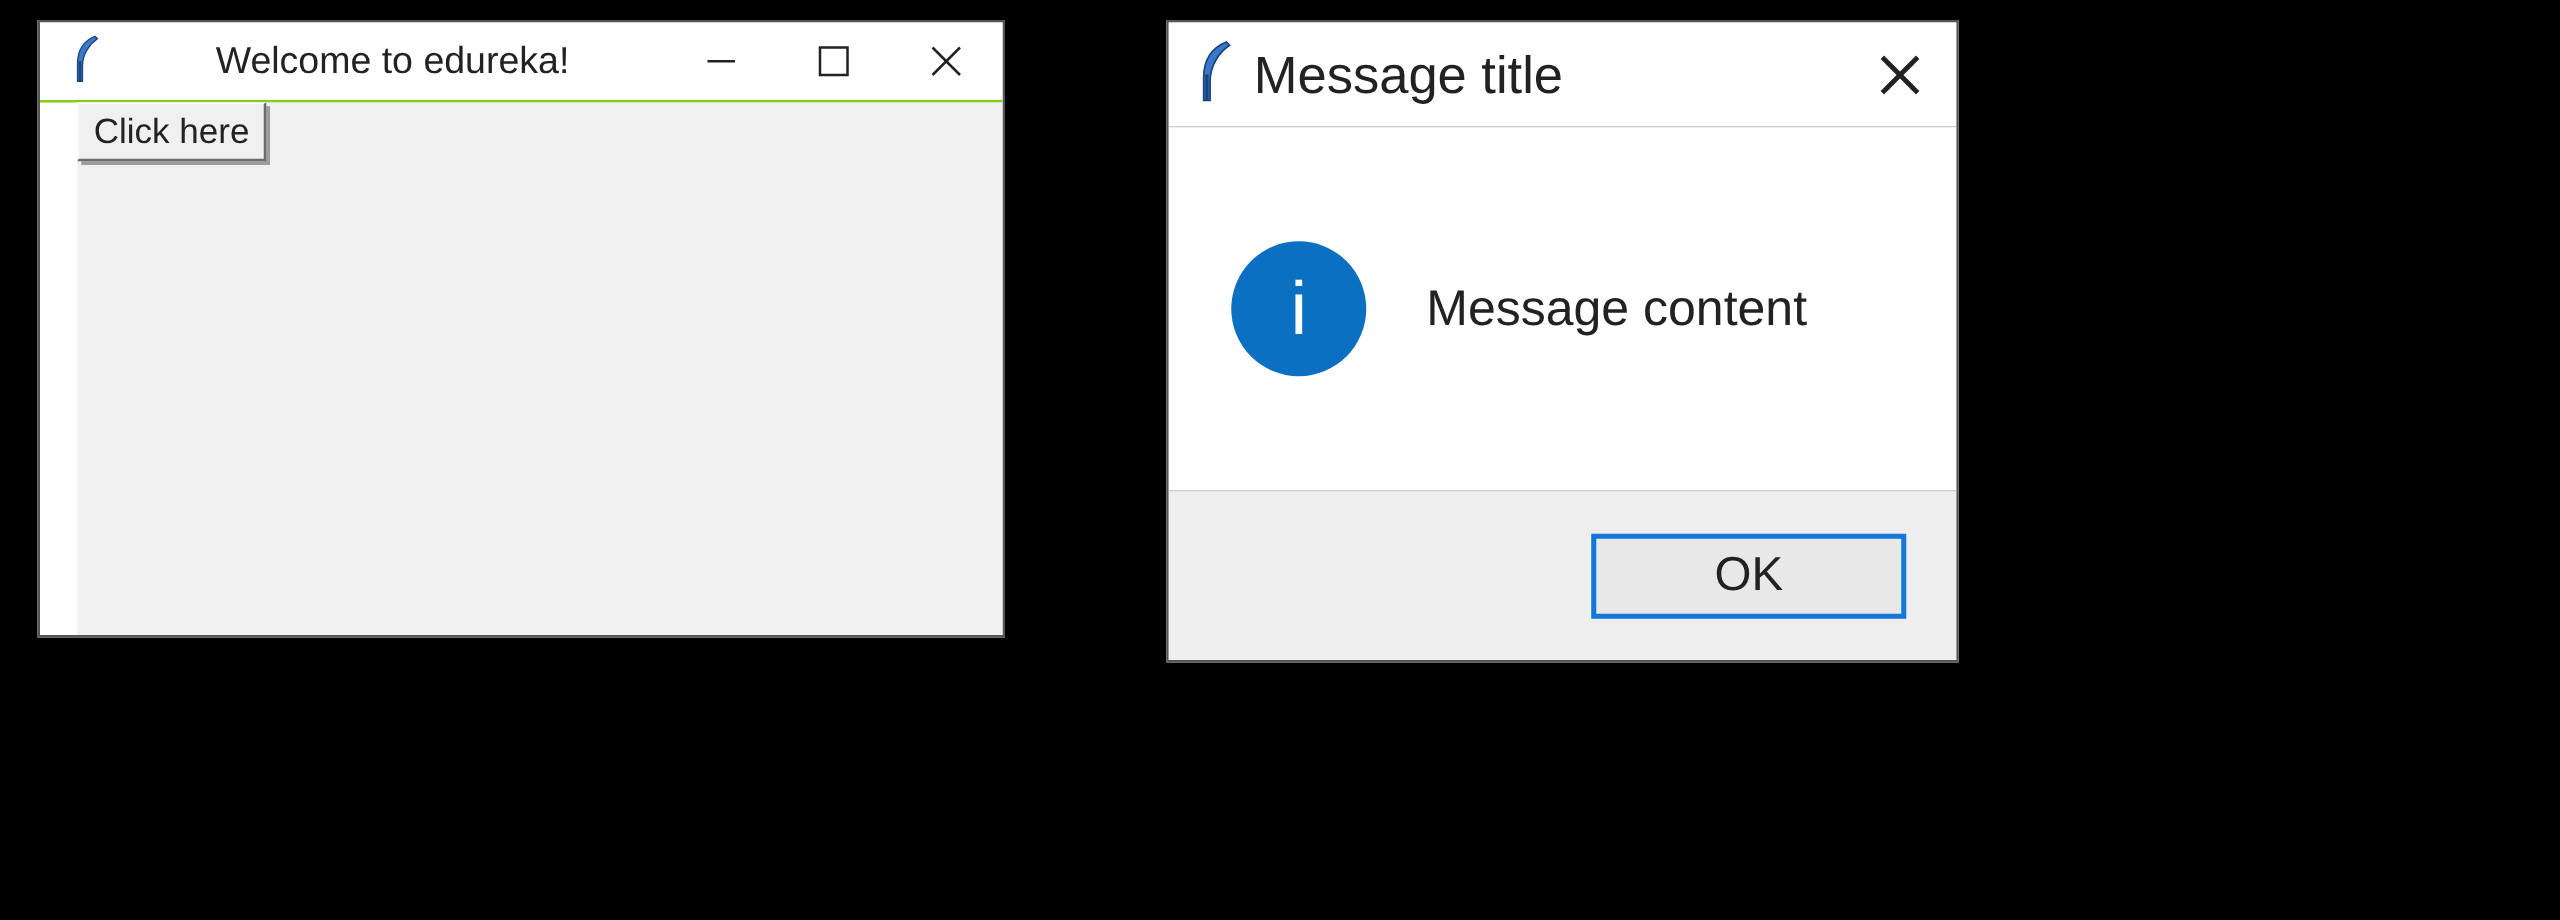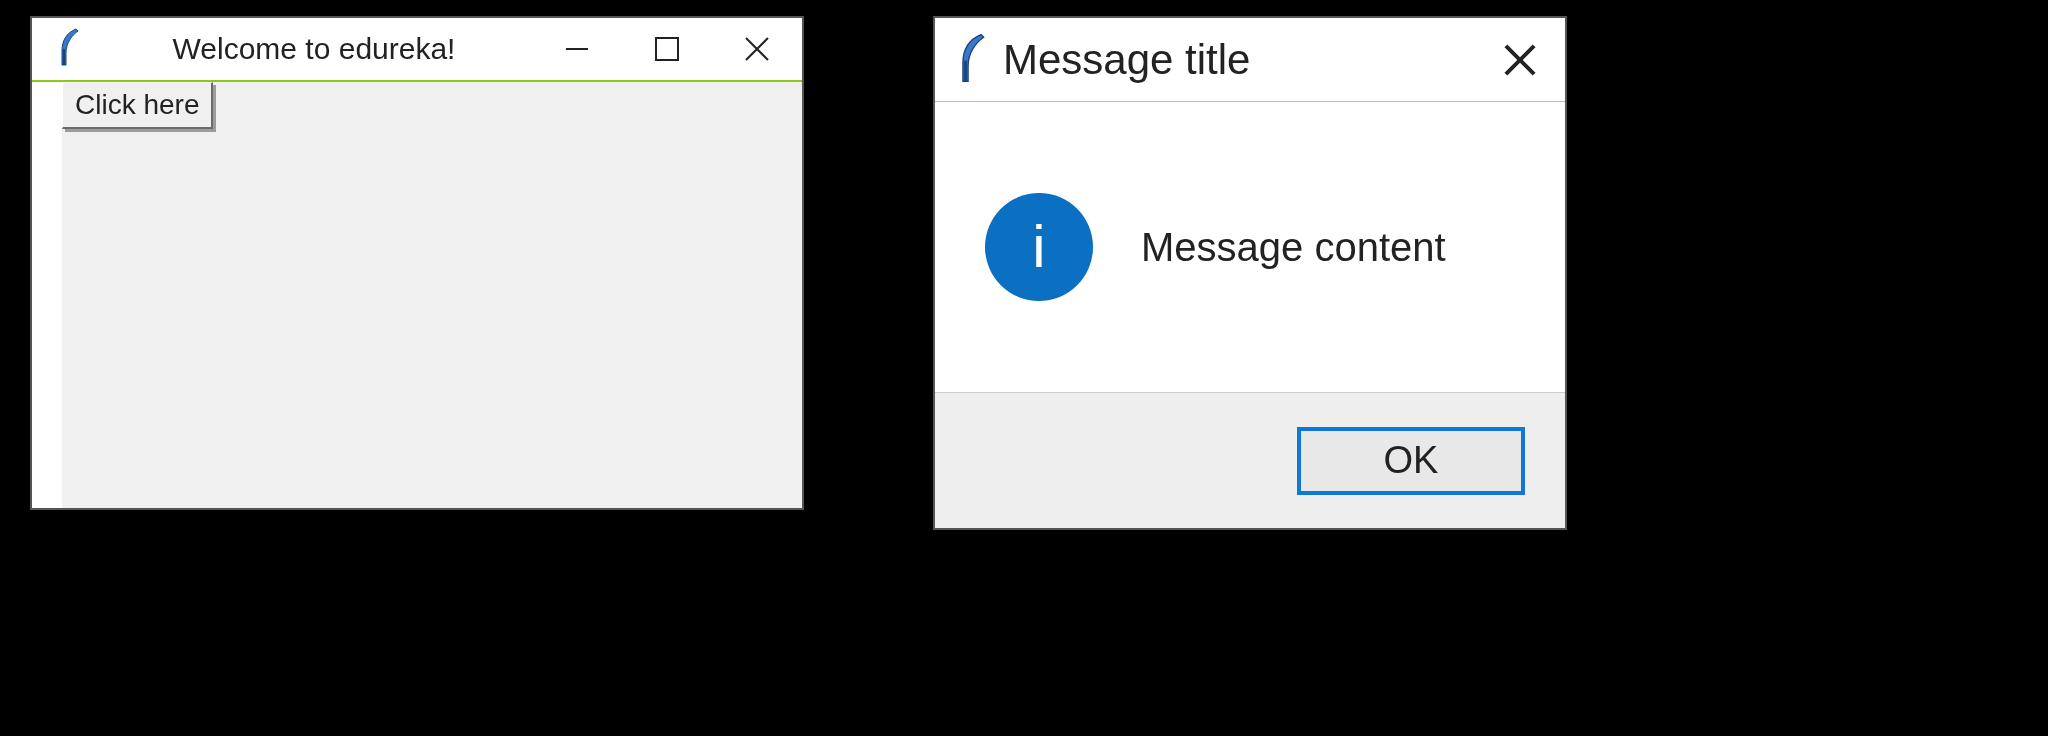--- a/index.html
+++ b/index.html
@@ -148,21 +148,21 @@
     height: calc(100% - 84px - 290px);
     background: #eeeeee;
     border-top: 1px solid #ccc;
     display: flex;
     align-items: center;
     justify-content: flex-end;
     padding-right: 40px;
     box-sizing: border-box;
   }
   .ok-btn {
-    width: 228px;
+    width: 252px;
     height: 68px;
     background: #e8e8e8;
     border: 4px solid #1178d7;
     box-sizing: border-box;
     display: flex;
     align-items: center;
     justify-content: center;
     font-size: 38px;
     color: #222;
     cursor: pointer;

